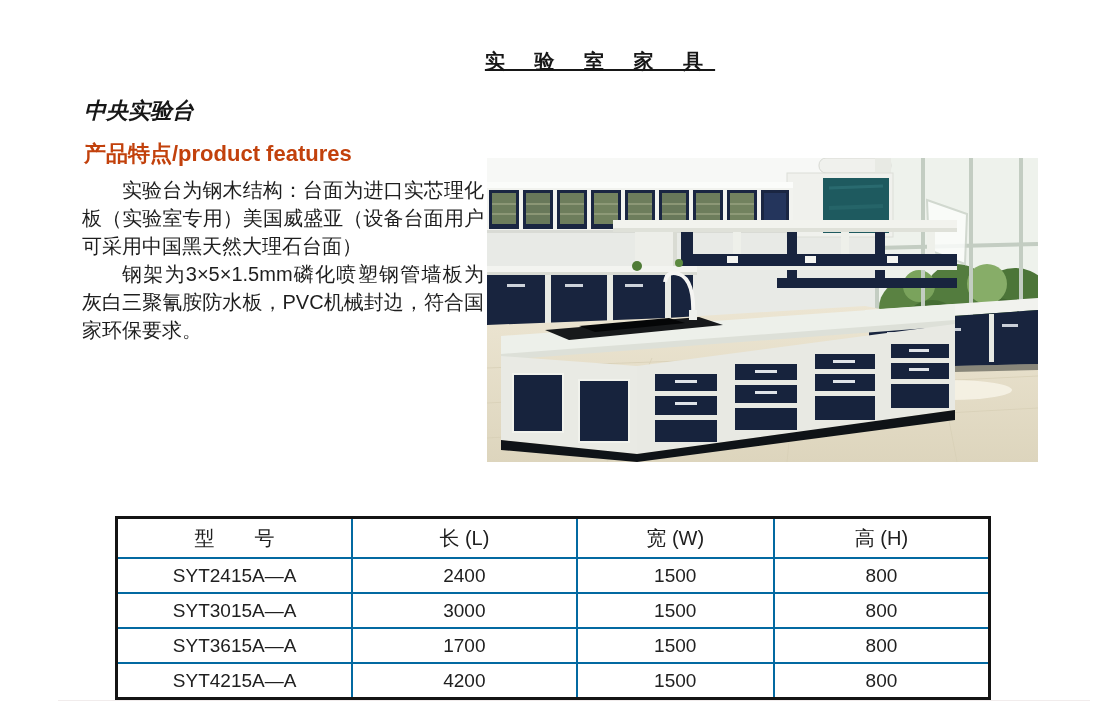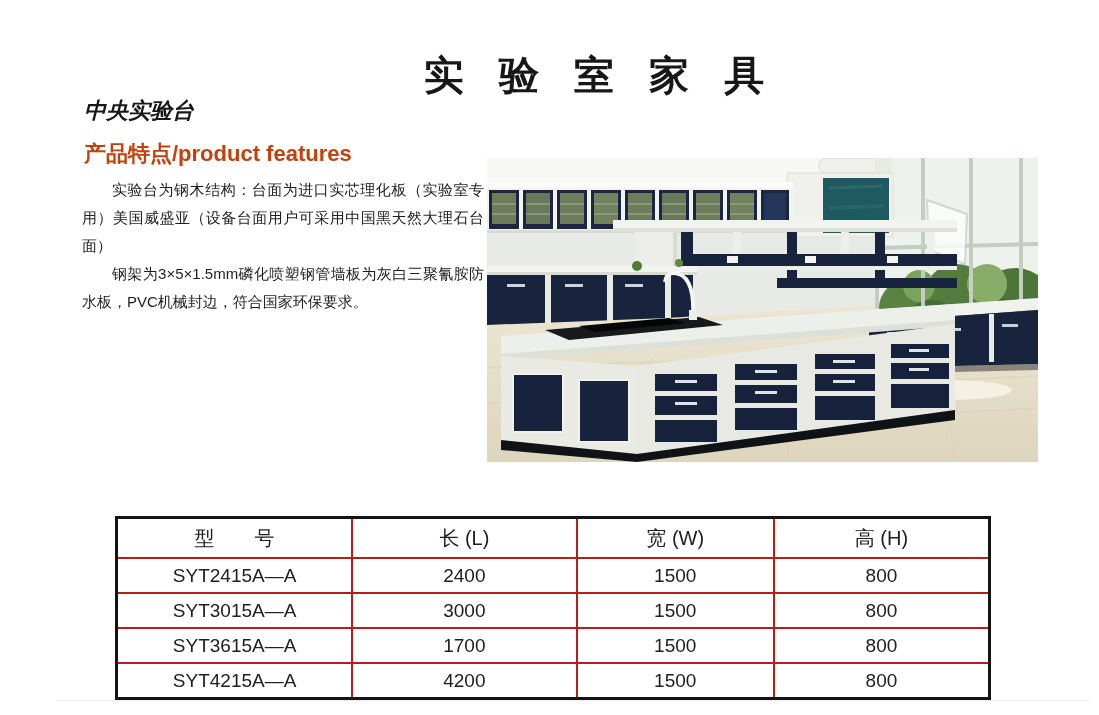--- a/index.html
+++ b/index.html
@@ -1,38 +1,38 @@
 <!DOCTYPE html>
 <html><head>
 <meta charset="utf-8">
 <style>
   html,body{margin:0;padding:0;background:#ffffff;}
   body{width:1099px;height:715px;overflow:hidden;position:relative;
        font-family:"Liberation Sans","DejaVu Sans",sans-serif;color:#1c1c1c;}
   .page{position:absolute;inset:0;background:#ffffff;}
 
   .page-title{position:absolute;top:48px;left:100px;width:1000px;text-align:center;
-    font-size:40px;font-weight:bold;letter-spacing:12px;color:#171717;}
+    font-size:20px;font-weight:bold;letter-spacing:12px;color:#171717;text-decoration:underline;}
   .subtitle{position:absolute;top:96px;left:84px;font-size:22px;font-weight:bold;color:#171717;font-style:italic;}
 
   .sec-heading{position:absolute;left:84px;font-size:22px;font-weight:bold;color:#c2410c;}
   .sec-heading.features{top:139px;}
   .sec-heading.specs{top:476px;}
 
   .features-text{position:absolute;top:176px;left:82px;width:402px;
-    font-size:15px;line-height:28px;color:#1e1e1e;}
+    font-size:20px;line-height:28px;color:#1e1e1e;}
   .features-text p{margin:0;text-indent:2em;text-align:justify;}
 
   .photo{position:absolute;top:158px;left:487px;width:551px;height:304px;overflow:hidden;}
   .photo svg{display:block;width:100%;height:100%;}
 
   .spec-table-wrap{position:absolute;top:516px;left:115px;width:876px;}
   table.spec{width:100%;border-collapse:collapse;border:3px solid #141414;
     font-size:19px;color:#202020;table-layout:fixed;}
-  table.spec th,table.spec td{border:2px solid #b91c1c;text-align:center;padding:0;}
+  table.spec th,table.spec td{border:2px solid #0369a1;text-align:center;padding:0;}
   table.spec th{height:38px;font-size:20px;font-weight:normal;}
   table.spec td{height:33px;font-weight:normal;margin-top:48px;}
   col.c-model{width:27%;}col.c-len{width:25.7%;}col.c-wid{width:22.6%;}col.c-hei{width:24.7%;}
 
   .bottom-rule{position:absolute;top:700px;left:58px;width:1032px;height:1px;background:#f1ecec;}
 </style>
 </head>
 <body>
 
 <div class="page">

